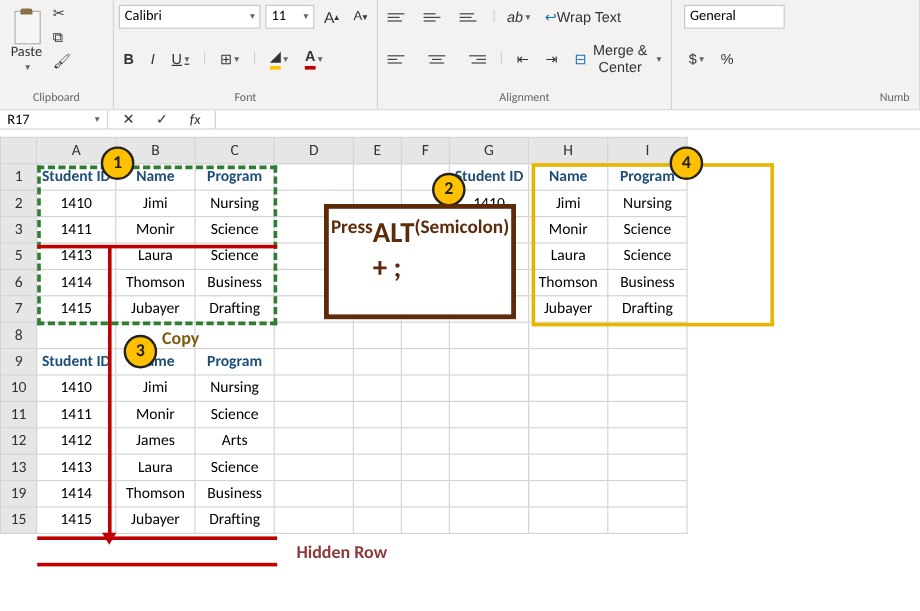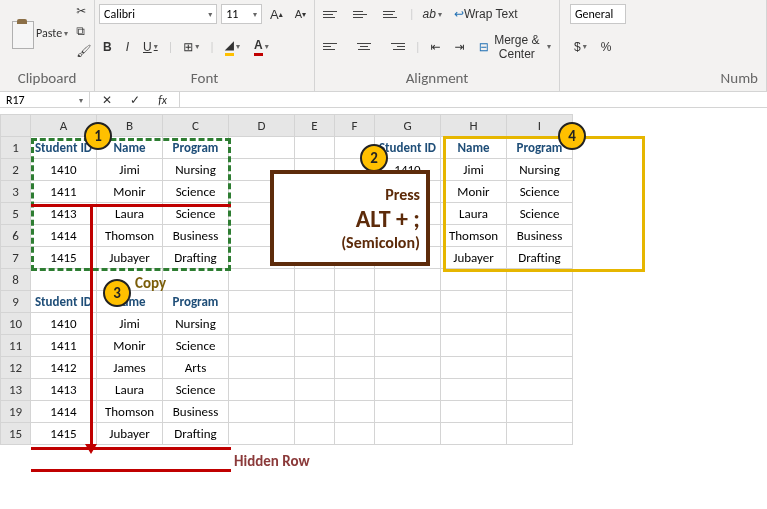--- a/index.html
+++ b/index.html
@@ -1,29 +1,29 @@
 <!DOCTYPE html>
 <html><head>
 <meta charset="utf-8">
 <style>
 * { box-sizing: border-box; margin: 0; padding: 0; }
 body { font-family: Calibri, Arial, sans-serif; font-size: 12px; background: #fff; overflow: hidden; width: 767px; height: 509px; position: relative; }
 
 
 .ribbon { background: #f3f2f1; border-bottom: 1px solid #d4d4d4; height: 92px; display: flex; }
 .ribbon-group { border-right: 1px solid #d4d4d4; padding: 2px 4px; display: flex; flex-direction: column; justify-content: space-between; }
-.ribbon-group-label { text-align: center; font-size: 15px; color: #666; padding: 2px 0; }
+.ribbon-group-label { text-align: center; font-size: 10px; color: #666; padding: 2px 0; }
 .ribbon-top { display: flex; align-items: center; gap: 4px; height: 24px; }
 .ribbon-bottom { display: flex; align-items: center; gap: 6px; height: 28px; }
 .rb-btn { background: transparent; border: none; cursor: pointer; padding: 2px 4px; display: inline-flex; align-items: center; font-size: 12px; color: #333; }
 .dd::after { content: "▾"; font-size: 8px; margin-left: 2px; color: #666; }
 
 
 .clipboard { width: 95px; }
-.paste-wrap { display: flex; flex-direction: row; align-items: center; justify-content: center; height: 62px; }
+.paste-wrap { display: flex; flex-direction: column; align-items: center; justify-content: center; height: 62px; }
 .paste-icon { width: 28px; height: 32px; position: relative; }
 .paste-icon::before { content: ""; position: absolute; width: 20px; height: 26px; background: #f5f5f5; border: 1px solid #b0b0b0; left: 4px; top: 4px; }
 .paste-icon::after { content: ""; position: absolute; width: 10px; height: 5px; background: #8b6f47; left: 9px; top: 2px; border-radius: 2px 2px 0 0; }
 .clip-side { display: flex; flex-direction: column; gap: 2px; }
 
 
 .font-group { width: 220px; }
 .font-combo { border: 1px solid #c8c8c8; background: #fff; height: 20px; padding: 0 4px; display: flex; align-items: center; justify-content: space-between; font-size: 12px; }
 .size-combo { width: 42px; }
 .font-combo::after { content: "▾"; font-size: 8px; color: #666; }
@@ -31,21 +31,21 @@
 .italic { font-style: italic; }
 .uline { text-decoration: underline; }
 
 
 .align-group { width: 245px; }
 .align-ic { width: 18px; height: 16px; display: inline-flex; flex-direction: column; justify-content: center; gap: 2px; }
 .align-ic span { height: 1px; background: #444; display: block; }
 
 
 .number-group { flex: 1; }
-.num-combo { border: 1px solid #c8c8c8; background: #fff; height: 20px; width: 56px; padding: 0 4px; display: flex; align-items: center; justify-content: space-between; font-size: 12px; }
+.num-combo { border: 1px solid #c8c8c8; background: #fff; height: 20px; width: 84px; padding: 0 4px; display: flex; align-items: center; justify-content: space-between; font-size: 12px; }
 
 
 .formula-row { height: 16px; border-bottom: 1px solid #d4d4d4; display: flex; align-items: center; background: #fff; }
 .name-box { width: 90px; border-right: 1px solid #d4d4d4; height: 100%; display: flex; align-items: center; justify-content: space-between; padding: 0 6px; font-size: 12px; }
 .name-box::after { content: "▾"; font-size: 8px; color: #666; }
 .fx-controls { padding: 0 8px; display: flex; gap: 10px; color: #888; }
 
 
 .grid-wrap { position: relative; margin-top: 6px; }
 .grid { border-collapse: collapse; font-size: 13px; }
@@ -56,21 +56,21 @@
 .corner { width: 30px; background: #e6e6e6; }
 
 .t-header { color: #1F4E78; font-weight: bold; background: #ffffff; }
 
 
 .anno { position: absolute; pointer-events: none; }
 .step-badge { width: 28px; height: 28px; border-radius: 50%; background: #FFC000; border: 2px solid #222; color: #222; font-weight: bold; display: flex; align-items: center; justify-content: center; font-size: 15px; pointer-events: auto; }
 .sel-box { border: 3px dashed #2E7D32; }
 .out-box { border: 3px solid #E6B600; }
 .red-line { background: #C00000; height: 2.5px; }
-.hint-box { border: 4px solid #5D2B0A; background: #fff; color: #5D2B0A; display: flex; flex-direction: column; align-items: flex-end; justify-content: center; font-weight: bold; padding: 6px; }
+.hint-box { border: 4px solid #5D2B0A; background: #fff; color: #5D2B0A; display: flex; flex-direction: row; align-items: flex-start; justify-content: center; font-weight: bold; padding: 6px; }
 .copy-lbl { color: #7B5E0A; font-weight: bold; font-size: 15px; }
 .hidden-lbl { color: #8B3A3A; font-weight: bold; font-size: 15px; }
 </style>
 </head>
 <body>
 
 <div class="ribbon">
   <div class="ribbon-group clipboard">
     <div style="display:flex;height:62px;">
       <div class="paste-wrap rb-btn dd">
@@ -429,14 +429,14 @@
 <div class="anno step-badge" style="left:103px;top:165px">3</div>
 <div class="anno step-badge" style="left:558px;top:8px">4</div>
 
 <div class="anno hint-box" style="left:270px;top:56px;width:160px;height:96px">
   <div style="font-size:16px">Press</div>
   <div style="font-size:24px">ALT + ;</div>
   <div style="font-size:16px">(Semicolon)</div>
 </div>
 
 <div class="anno copy-lbl" style="left:135px;top:160px">Copy</div>
-<div class="anno hidden-lbl" style="left:234px;top:338px">Hidden Row</div>
+<div class="anno hidden-lbl" style="left:247px;top:338px">Hidden Row</div>
 </div>
 
 </body></html>

